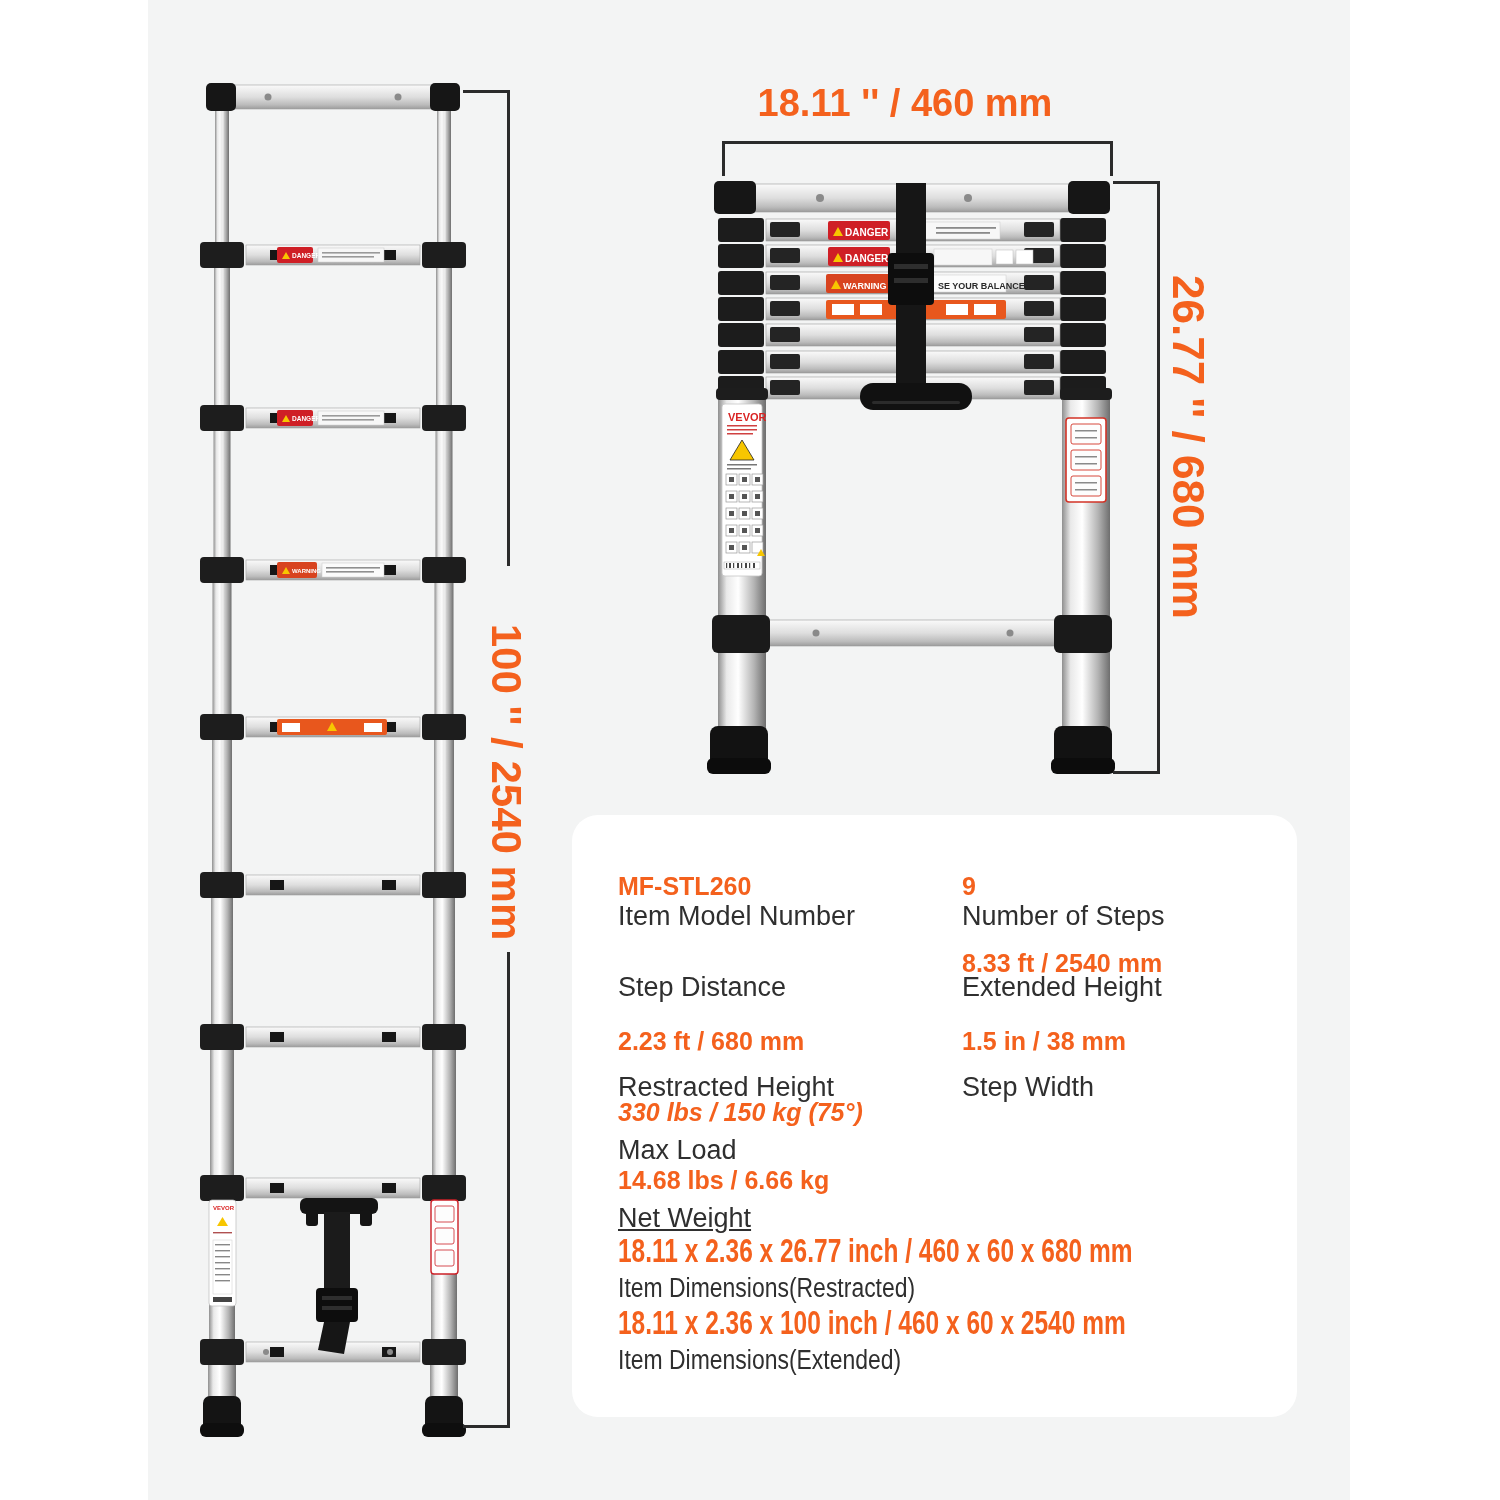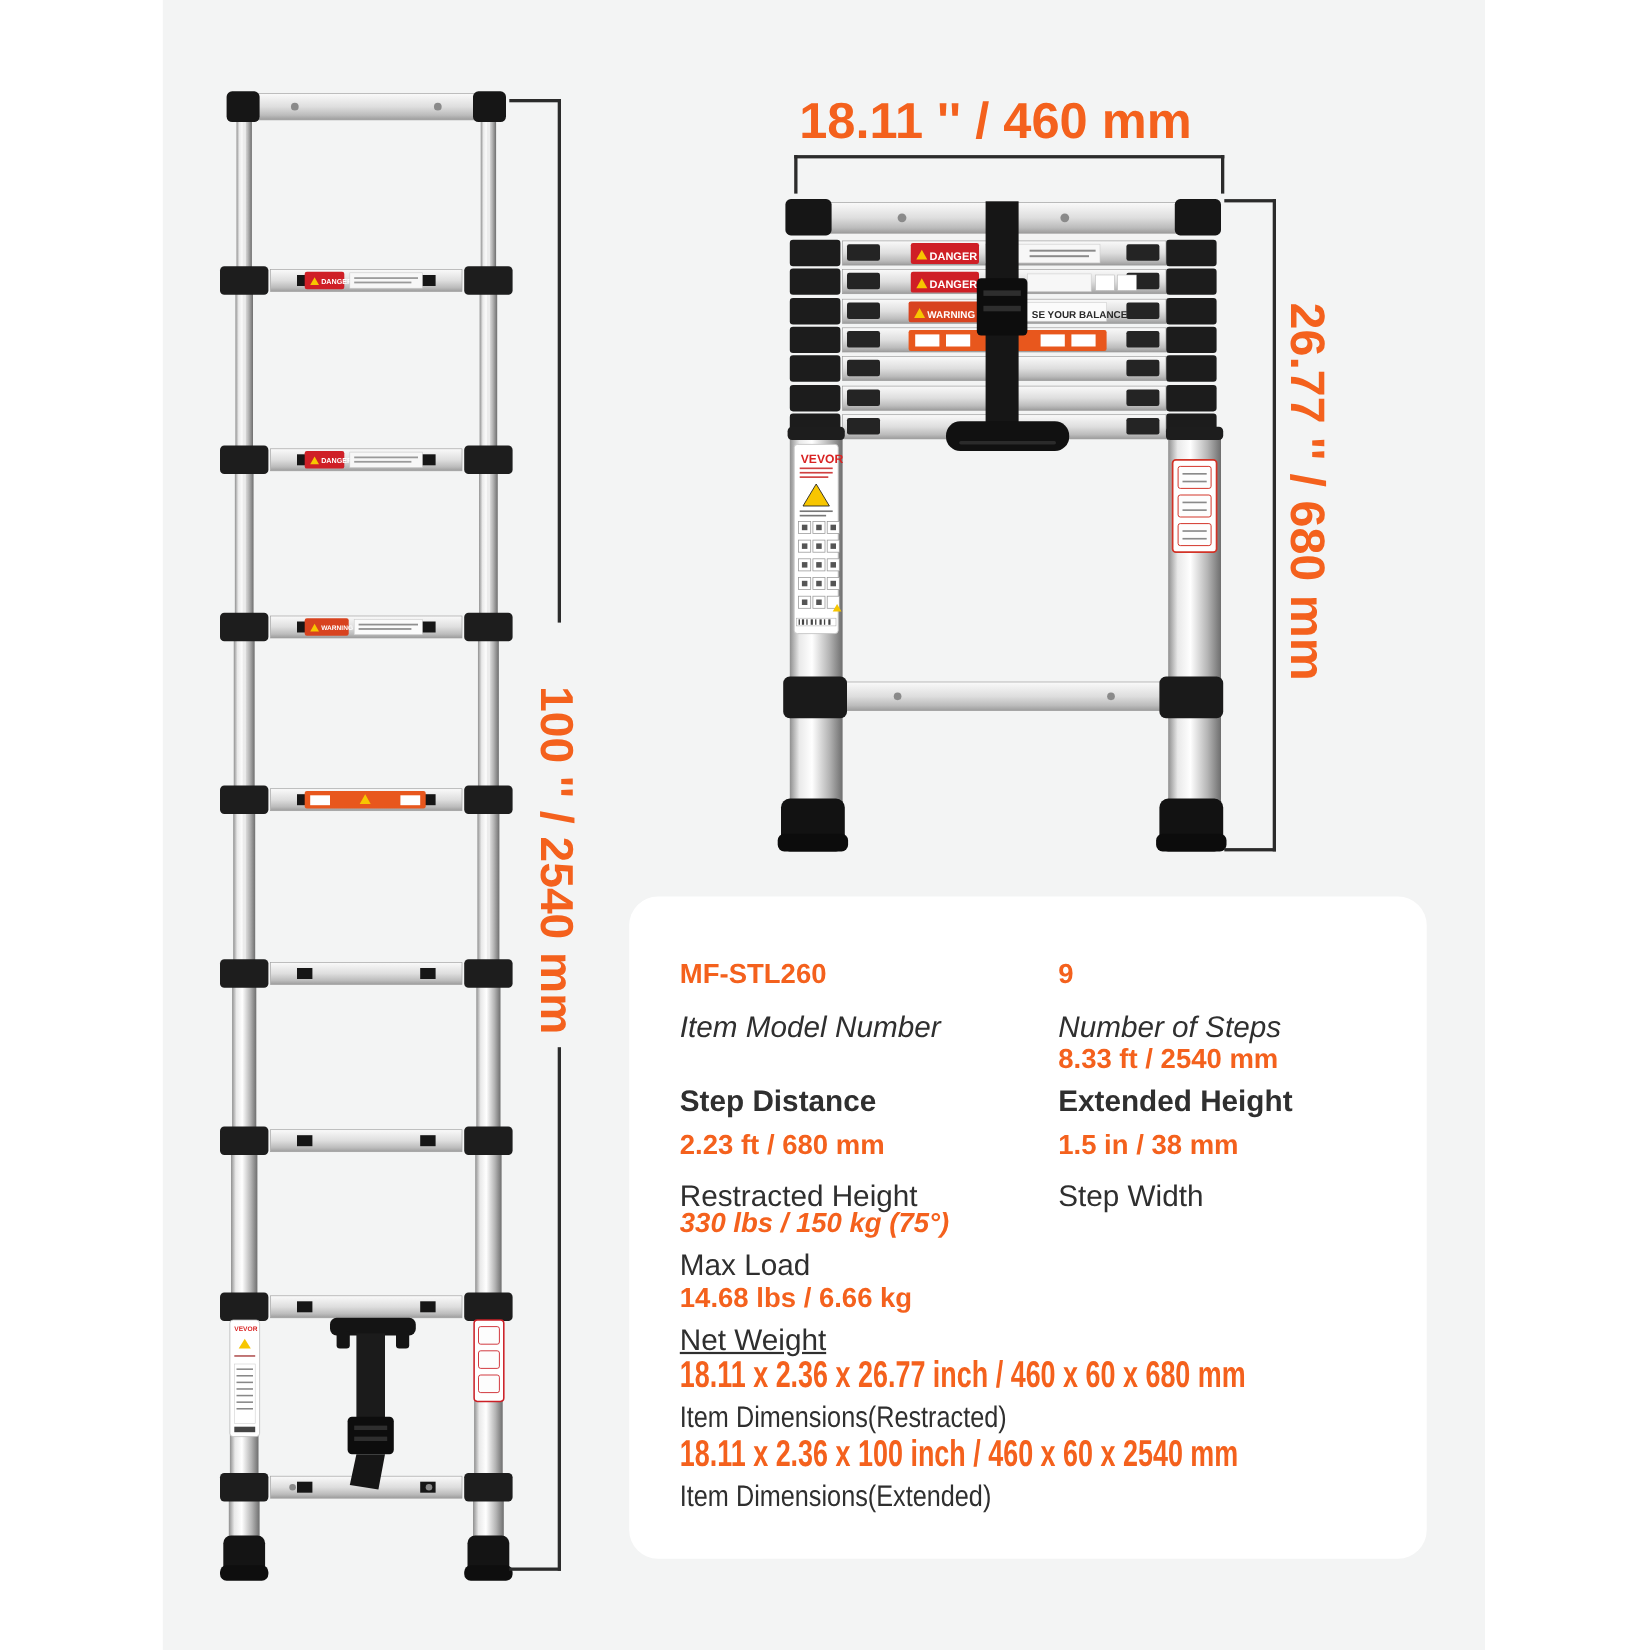--- a/index.html
+++ b/index.html
@@ -11,32 +11,32 @@
 
   
   .brk{position:absolute;border:0 solid #2b2b2b;}
   #brk-top{left:722px;top:141px;width:385px;height:32px;border-top-width:3px;border-left-width:3px;border-right-width:3px;}
   #brk-right{left:1113px;top:181px;width:44px;height:587px;border-top-width:3px;border-right-width:3px;border-bottom-width:3px;}
   #brk-ext-top{left:463px;top:90px;width:44px;height:473px;border-top-width:3px;border-right-width:3px;}
   #brk-ext-bot{left:463px;top:952px;width:44px;height:473px;border-bottom-width:3px;border-right-width:3px;}
 
   
   .dim{position:absolute;color:#f4611d;font-weight:bold;text-align:center;white-space:nowrap;}
-  #dim-top{left:700px;top:82px;width:410px;font-size:46px;}
+  #dim-top{left:700px;top:82px;width:410px;font-size:38px;}
   #dim-right{left:978px;top:422px;width:420px;height:50px;font-size:44px;transform:rotate(90deg);}
   #dim-ext{left:335px;top:757px;width:340px;height:50px;font-size:42px;transform:rotate(90deg);}
 
   
   #spec-panel{position:absolute;left:572px;top:815px;width:725px;height:602px;background:#ffffff;border-radius:26px;}
   .cell{position:absolute;white-space:nowrap;}
   .val{color:#f4611d;font-weight:bold;font-size:25px;line-height:38px;}
   .lab{color:#2f2f2f;font-size:27px;line-height:33px;}
   .c1{left:46px;} .c2{left:390px;}
-  .r1v{top:52px;} .r1l{top:103px;font-style:italic;}
-  .r2v{top:129px;} .r2l{top:170px;font-weight:bold;}
+  .r1v{top:52px;} .r1l{top:85px;}
+  .r2v{top:129px;} .r2l{top:156px;}
   .r3v{top:207px;} .r3l{top:256px;}
   .r4v{top:278px;font-style:italic;} .r4l{top:319px;}
   .r5v{top:346px;} .r5l{top:387px;text-decoration:underline;}
   .r6v{top:416px;} .r6l{top:457px;}
   .r7v{top:488px;} .r7l{top:529px;}
   .cond{transform:scaleX(0.72);transform-origin:0 50%;font-size:34px;}
   .condl{transform:scaleX(0.85);transform-origin:0 50%;}
 </style>
 </head>
 <body>

